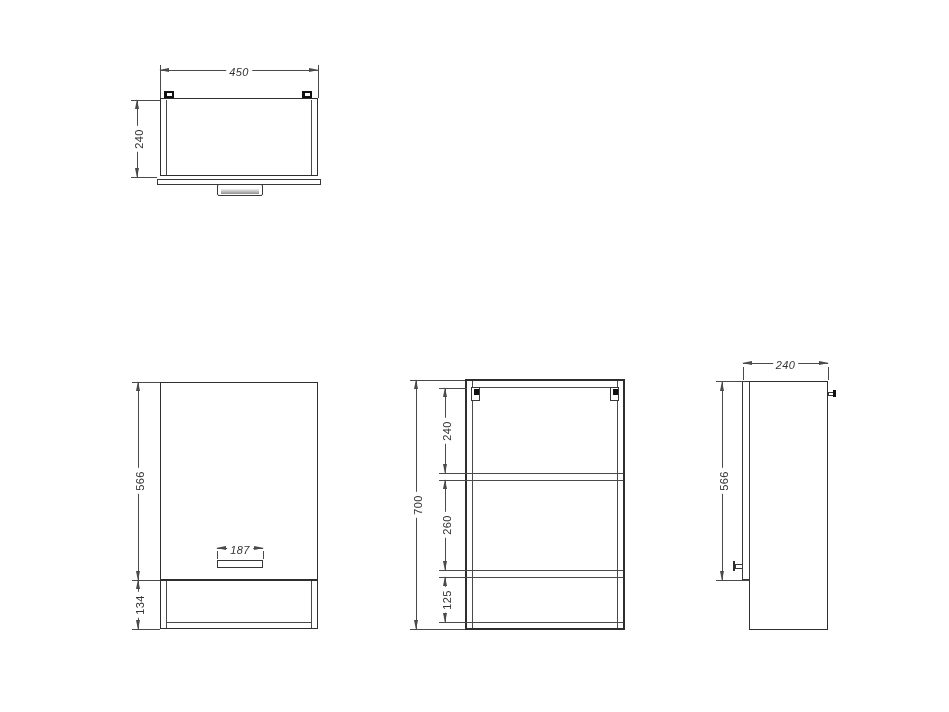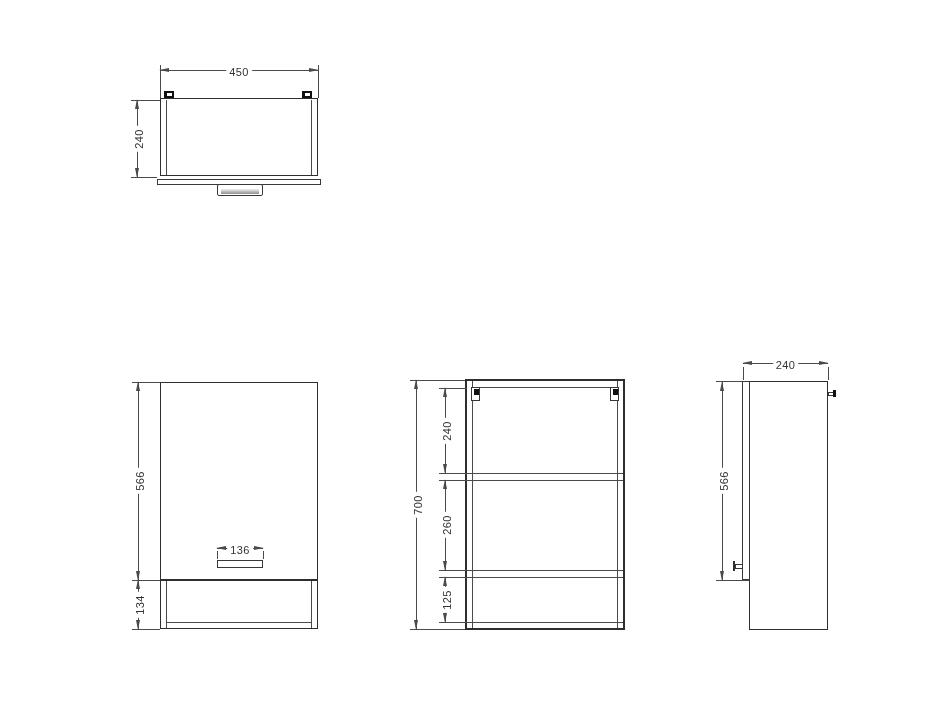--- a/index.html
+++ b/index.html
@@ -6,21 +6,21 @@
   #canvas{
     position:relative;width:949px;height:712px;background:#ffffff;overflow:hidden;
     font-family:"Liberation Sans", sans-serif;
     --obj:#2e2e2e; --thin:#4a4a4a; --dim:#4a4a4a; --txt:#333333;
   }
   .ln{position:absolute;background:var(--thin);}
   .ln.heavy{background:var(--obj);}
   .rect{position:absolute;border:1.5px solid var(--obj);background:#fff;box-sizing:border-box;}
   .rect.thin{border-width:1.2px;border-color:#383838;}
   .rect.heavy{border-width:2px;}
-  .dimh{position:absolute;height:0;border-top:1px solid var(--dim);}
+  .dimh{position:absolute;height:0;border-top:1px solid var(--dim);font-style:italic;}
   .dimv{position:absolute;width:0;border-left:1px solid var(--dim);}
   .arr{position:absolute;width:0;height:0;}
   .ah-l{left:-1px;top:-3px;border-top:2.5px solid transparent;border-bottom:2.5px solid transparent;border-right:10px solid var(--dim);}
   .ah-r{right:-1px;top:-3px;border-top:2.5px solid transparent;border-bottom:2.5px solid transparent;border-left:10px solid var(--dim);}
   .av-u{top:-1px;left:-3px;border-left:2.5px solid transparent;border-right:2.5px solid transparent;border-bottom:10px solid var(--dim);}
   .av-d{bottom:-1px;left:-3px;border-left:2.5px solid transparent;border-right:2.5px solid transparent;border-top:10px solid var(--dim);}
   .lab{position:absolute;background:#fff;color:var(--txt);font-size:11px;line-height:1;padding:1px 3px;white-space:nowrap;letter-spacing:0.4px;}
   .dimh .lab{left:50%;top:0.5px;transform:translate(-50%,-50%);}
   .dimv .lab{left:0.5px;top:50%;transform:translate(-50%,-50%) rotate(-90deg);}
   .blk{position:absolute;background:#111;}
@@ -69,21 +69,21 @@
   </div>
 
   <div>
     <div class="rect" style="left:160px;top:382px;width:158px;height:198px"></div>
 
     <div class="ln" style="left:216.5px;top:551px;width:1px;height:8px"></div>
     <div class="ln" style="left:262.5px;top:551px;width:1px;height:8px"></div>
     <div class="dimh" style="left:217px;top:548px;width:46px">
       <i class="arr ah-l"></i>
       <i class="arr ah-r"></i>
-      <span class="lab">136</span>
+      <span class="lab">187</span>
     </div>
     <div class="rect thin" style="left:217px;top:560px;width:46px;height:8px"></div>
 
     <div class="rect" style="left:160px;top:580px;width:158px;height:49px"></div>
     <div class="ln" style="left:166px;top:581px;width:1px;height:47px"></div>
     <div class="ln" style="left:311px;top:581px;width:1px;height:47px"></div>
     <div class="ln" style="left:166px;top:621.5px;width:146px;height:1px"></div>
 
     <div class="ln" style="left:132px;top:381.5px;width:28px;height:1px"></div>
     <div class="ln" style="left:132px;top:579.5px;width:28px;height:1px"></div>

